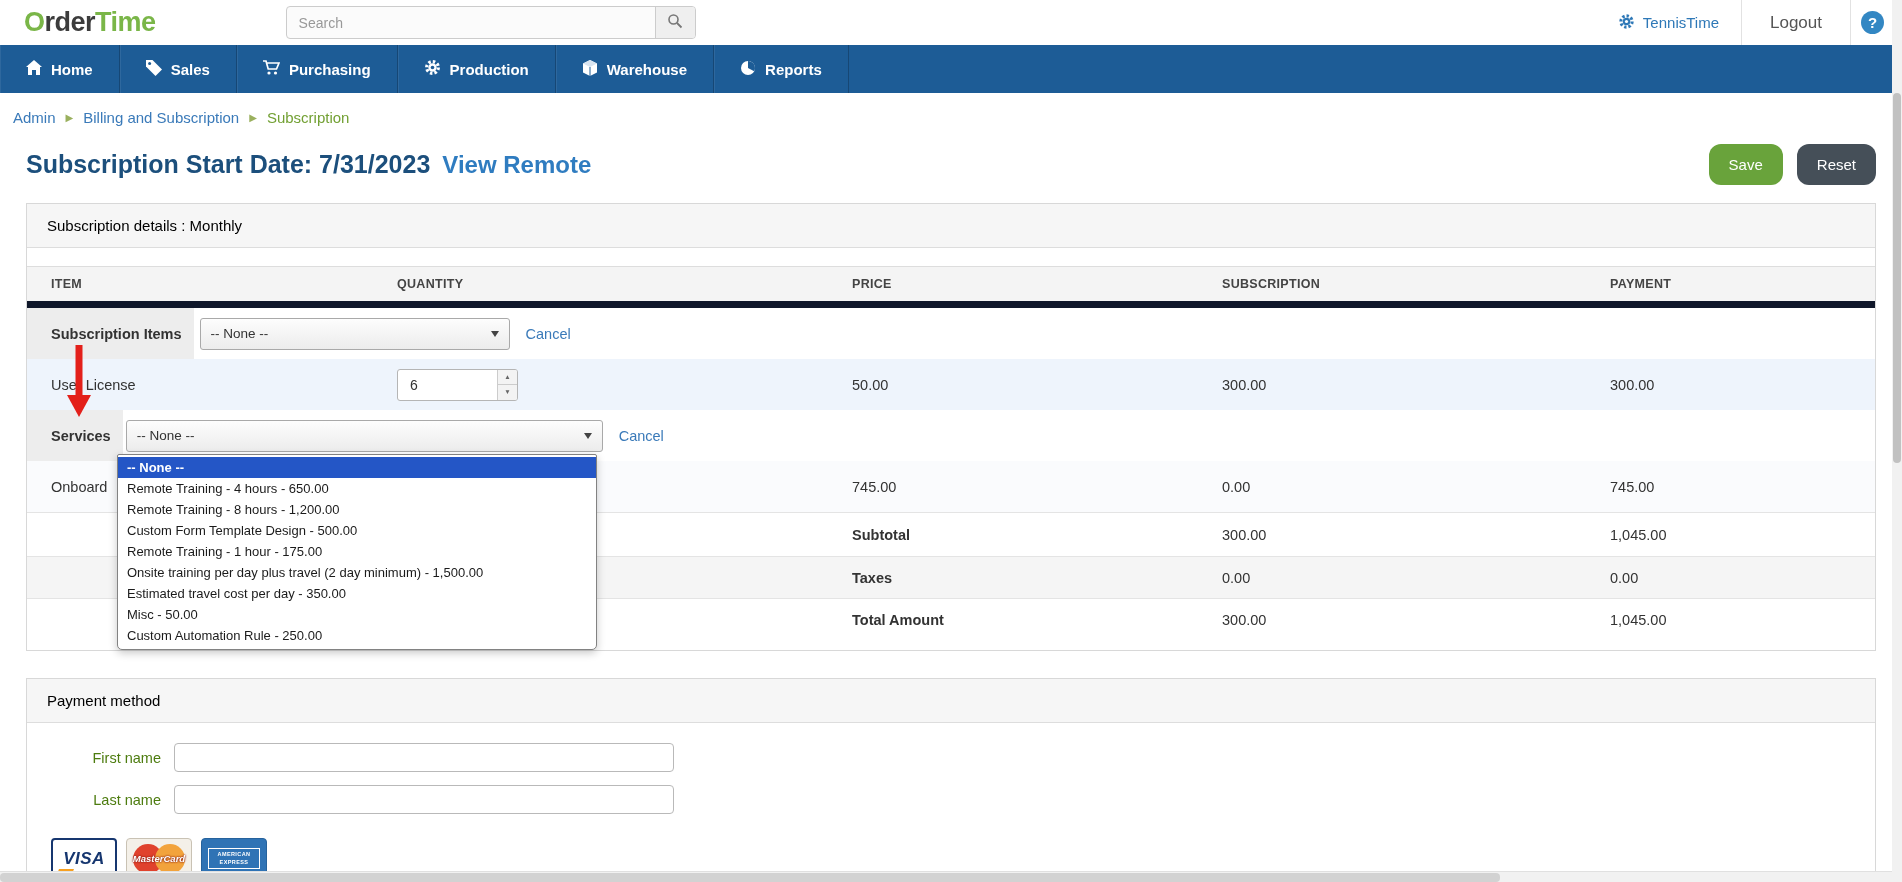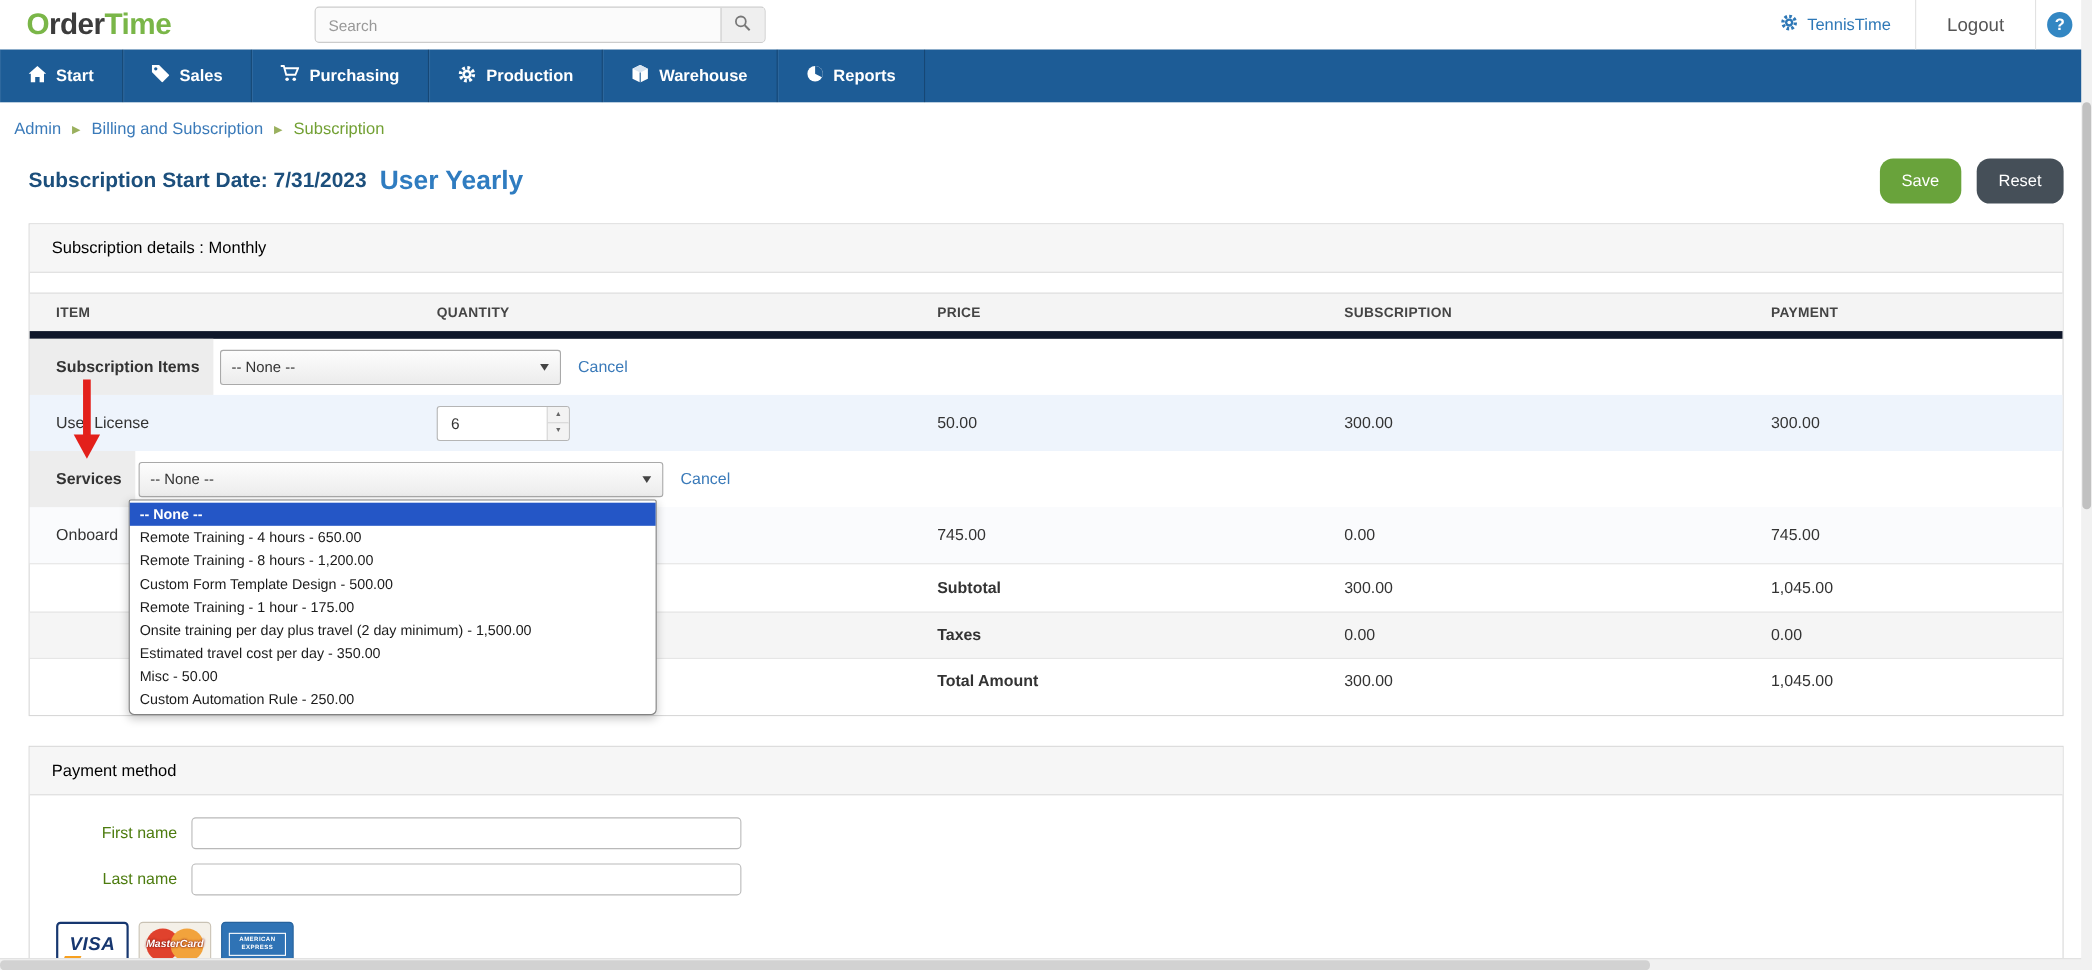--- a/index.html
+++ b/index.html
@@ -40,21 +40,21 @@
     border-right: 1px solid rgba(0,0,0,0.22); box-shadow: inset 1px 0 0 rgba(255,255,255,0.08); }
 
   
   .breadcrumb { padding: 16px 13px 6px; font-size: 15px; display: flex; align-items: center; gap: 10px; }
   .crumb-link { color: #3a7ab9; cursor: pointer; }
   .crumb-sep { color: #9ab05e; font-size: 10px; }
   .crumb-current { color: #72a033; }
 
   
   .title-row { display: flex; align-items: center; padding: 12px 26px 18px; }
-  .page-title { font-size: 19px; font-weight: bold; color: #1c4f7c; text-align: right; }
+  .page-title { font-size: 25px; font-weight: bold; color: #1c4f7c; text-align: right; }
   .view-yearly { font-size: 24px; font-weight: bold; color: #2f7cc0; margin-left: 12px; cursor: pointer; }
   .btns { margin-left: auto; display: flex; gap: 14px; }
   .btn { border: none; border-radius: 12px; color: #fff; font-size: 15px; font-weight: normal;
     padding: 12px 20px; cursor: pointer; font-family: "Liberation Sans", sans-serif; }
   .btn-save { background: #69a33b; }
   .btn-reset { background: #454f58; }
 
   
   .panel { margin: 0 26px; border: 1px solid #d8d8d8; background: #fff; }
   .panel-subscription { margin-bottom: 27px; }
@@ -182,21 +182,21 @@
   </div>
 </div>
 
 <div class="navbar">
   <div class="nav-item">
     <span>
       <svg width="16" height="15" viewBox="0 0 16 15">
           <path d="M8 0L0 7h2v8h4v-5h4v5h4V7h2z" fill="#fff"></path>
         </svg>
     </span>
-    <span>Start</span>
+    <span>Home</span>
   </div>
   <div class="nav-item">
     <span>
       <svg width="16" height="16" viewBox="0 0 16 16">
           <path d="M0 0h6.5l9.5 9.5-6.5 6.5L0 6.5z" fill="#fff"></path>
           <circle cx="3.6" cy="3.6" r="1.5" fill="#1d5c96"></circle>
         </svg>
     </span>
     <span>Sales</span>
   </div>
@@ -244,21 +244,21 @@
 <div class="breadcrumb">
   <span class="crumb-link">Admin</span>
   <span class="crumb-sep">▶</span>
   <span class="crumb-link">Billing and Subscription</span>
   <span class="crumb-sep">▶</span>
   <span class="crumb-current">Subscription</span>
 </div>
 
 <div class="title-row">
   <span class="page-title">Subscription Start Date: 7/31/2023</span>
-  <span class="view-yearly">User Yearly</span>
+  <span class="view-yearly">View Remote</span>
   <div class="btns">
     <button class="btn btn-save">Save</button>
     <button class="btn btn-reset">Reset</button>
   </div>
 </div>
 
 <div class="panel panel-subscription">
   <div class="panel-header">Subscription details : Monthly</div>
   <div class="panel-body">
 

